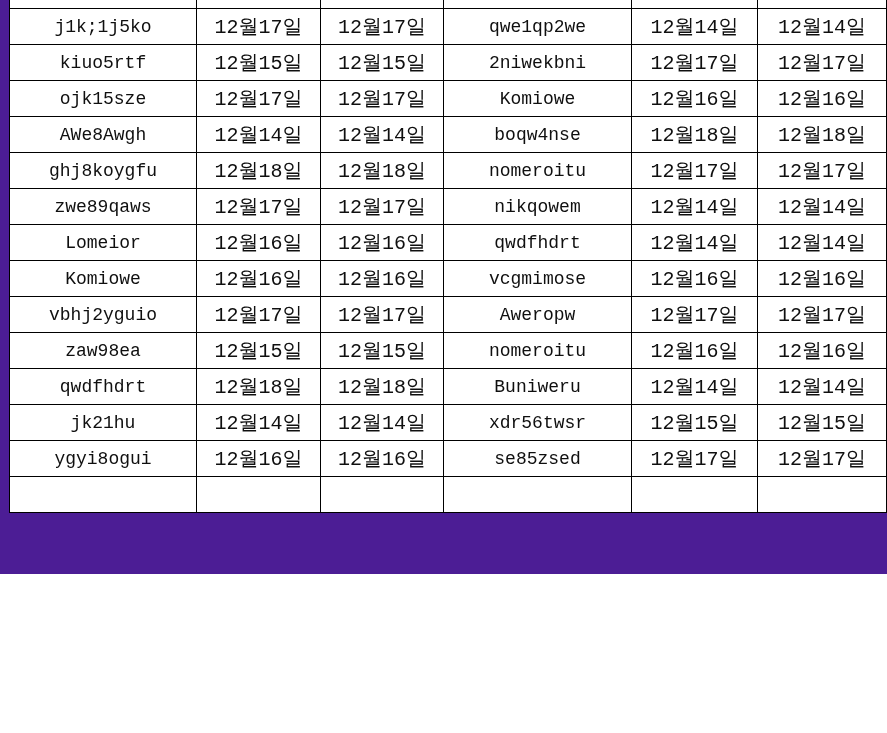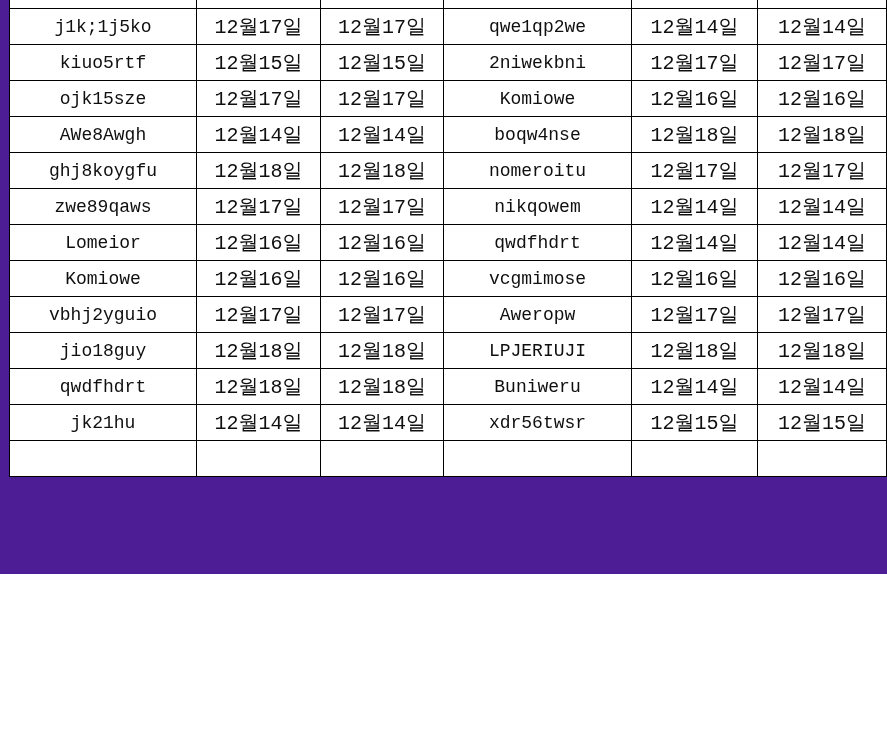--- a/index.html
+++ b/index.html
@@ -138,43 +138,51 @@
         </tr>
         <tr>
           <td class="name">vbhj2yguio</td>
           <td class="date">12월17일</td>
           <td class="date">12월17일</td>
           <td class="name">Aweropw</td>
           <td class="date">12월17일</td>
           <td class="date">12월17일</td>
         </tr>
         <tr>
-          <td class="name">jio18guy</td>
-          <td class="date">12월18일</td>
-          <td class="date">12월18일</td>
-          <td class="name">LPJERIUJI</td>
-          <td class="date">12월18일</td>
-          <td class="date">12월18일</td>
+          <td class="name">zaw98ea</td>
+          <td class="date">12월15일</td>
+          <td class="date">12월15일</td>
+          <td class="name">nomeroitu</td>
+          <td class="date">12월16일</td>
+          <td class="date">12월16일</td>
         </tr>
         <tr>
           <td class="name">qwdfhdrt</td>
           <td class="date">12월18일</td>
           <td class="date">12월18일</td>
           <td class="name">Buniweru</td>
           <td class="date">12월14일</td>
           <td class="date">12월14일</td>
         </tr>
         <tr>
           <td class="name">jk21hu</td>
           <td class="date">12월14일</td>
           <td class="date">12월14일</td>
           <td class="name">xdr56twsr</td>
           <td class="date">12월15일</td>
           <td class="date">12월15일</td>
         </tr>
+        <tr>
+          <td class="name">ygyi8ogui</td>
+          <td class="date">12월16일</td>
+          <td class="date">12월16일</td>
+          <td class="name">se85zsed</td>
+          <td class="date">12월17일</td>
+          <td class="date">12월17일</td>
+        </tr>
         <tr class="filler">
           <td class="name"></td>
           <td class="date"></td>
           <td class="date"></td>
           <td class="name"></td>
           <td class="date"></td>
           <td class="date"></td>
         </tr>
       </tbody>
   </table>

